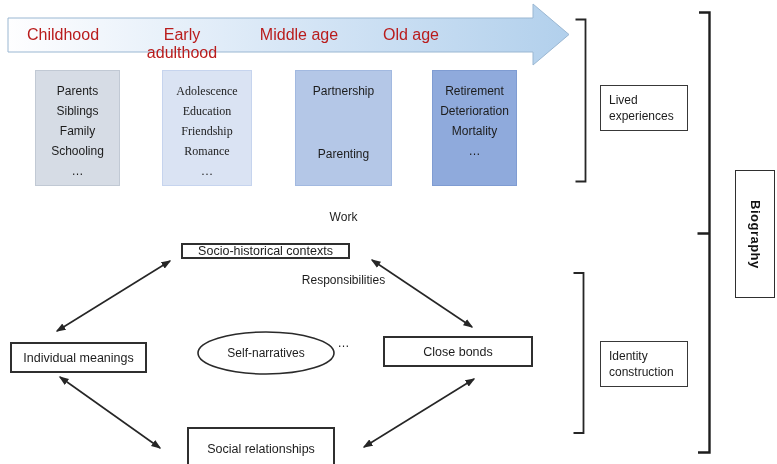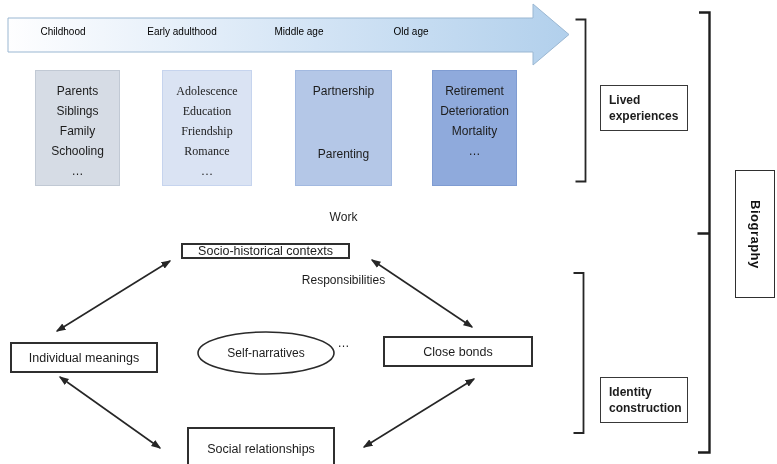--- a/index.html
+++ b/index.html
@@ -2,44 +2,44 @@
 <html><head>
 <meta charset="utf-8">
 <style>
   html,body{margin:0;padding:0;background:#fff;}
   .canvas{
     position:relative;width:777px;height:464px;background:#ffffff;
     font-family:"Liberation Sans","DejaVu Sans",sans-serif;color:#1c1c1c;overflow:hidden;
   }
   .layer{position:absolute;left:0;top:0;width:777px;height:464px;}
   
-  .stage-label{position:absolute;top:26px;width:100px;text-align:center;font-size:10px;color:#000000;}
+  .stage-label{position:absolute;top:26px;width:100px;text-align:center;font-size:16px;color:#b91c1c;}
   
   .stage-box{position:absolute;top:70px;height:116px;box-sizing:border-box;
     display:flex;flex-direction:column;justify-content:flex-start;padding-top:10px;
     text-align:center;font-size:12px;line-height:20px;}
   .stage-box.b1{left:35px;width:85px;background:#d6dce5;border:1px solid #c1c9d4;}
   .stage-box.b2{left:162px;width:90px;background:#dae3f3;border:1px solid #c6d4ee;font-family:Liberation Serif, serif;}
   .stage-box.b3{left:295px;width:97px;background:#b4c7e7;border:1px solid #a2b9e0;gap:43px;}
   .stage-box.b4{left:432px;width:85px;background:#8faadc;border:1px solid #7f9cd2;}
   
   .flow-box{position:absolute;box-sizing:border-box;background:#fff;border:2px solid #2f2f2f;
     display:flex;align-items:center;justify-content:center;font-size:12.5px;}
   .fb-top{left:181px;top:243px;width:169px;height:16px;}
-  .fb-left{left:10px;top:342px;width:148px;height:31px;text-align:center;}
+  .fb-left{left:10px;top:342px;width:137px;height:31px;text-align:center;}
   .fb-right{left:383px;top:336px;width:150px;height:31px;}
   .fb-bottom{left:187px;top:427px;width:148px;height:44px;}
   .ellipse-label{position:absolute;left:198px;top:332px;width:136px;height:42px;
     display:flex;align-items:center;justify-content:center;font-size:12px;}
   
   .side-box{position:absolute;left:600px;width:88px;box-sizing:border-box;background:#fff;
     border:1.5px solid #383838;font-size:12px;line-height:16px;
-    display:flex;align-items:center;padding:6px 4px 6px 8px;font-weight:bold;}
+    display:flex;align-items:center;padding:6px 4px 6px 8px;}
   .side-box.lived{top:85px;height:46px;}
-  .side-box.identity{top:341px;height:46px;margin-top:36px;}
+  .side-box.identity{top:341px;height:46px;}
   .bio-box{position:absolute;left:735px;top:170px;width:40px;height:128px;box-sizing:border-box;
     background:#fff;border:1.5px solid #2f2f2f;display:flex;align-items:center;justify-content:center;}
   .bio-box span{writing-mode:vertical-rl;font-weight:bold;font-size:13px;letter-spacing:.5px;color:#111;}
 </style>
 </head>
 <body>
 
 <div class="canvas">
 
   <svg class="layer" viewBox="0 0 777 464">

